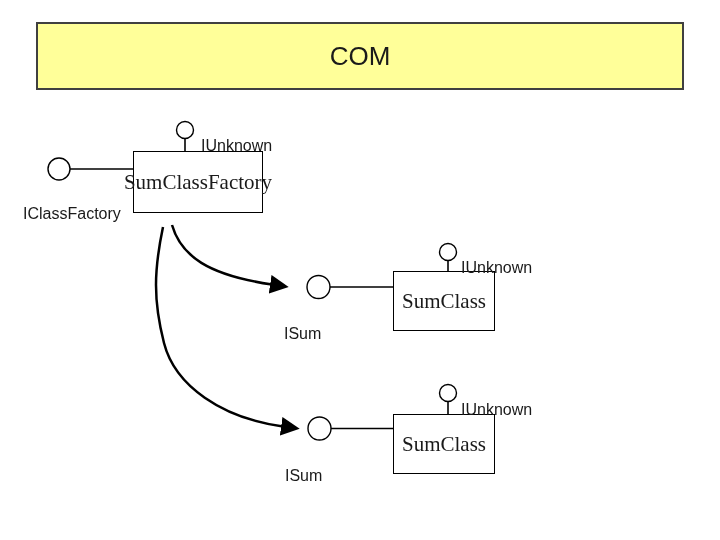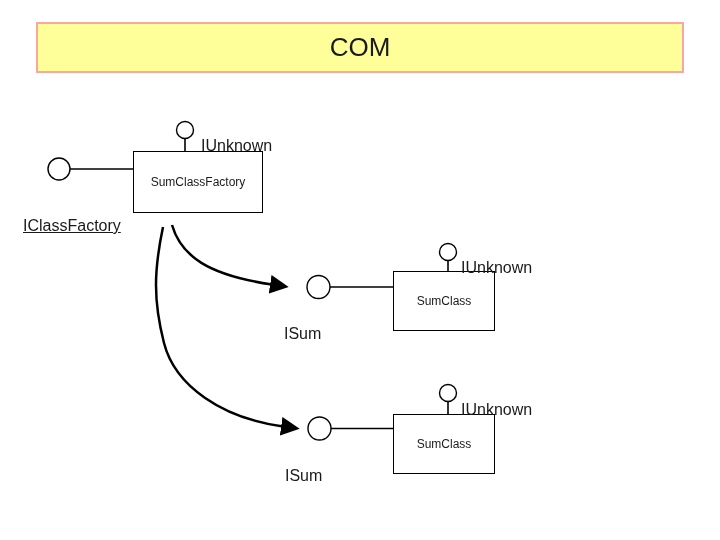--- a/index.html
+++ b/index.html
@@ -21,55 +21,56 @@
     left: 0;
     top: 0;
     width: 720px;
     height: 540px;
   }
   .title-bar {
     position: absolute;
     left: 36px;
     top: 22px;
     width: 648px;
-    height: 51px;
+    height: 68px;
     box-sizing: border-box;
     background: #FFFF99;
-    border: 2px solid #fca5a5;
+    border: 2px solid #404040;
     display: flex;
     align-items: center;
     justify-content: center;
     font-size: 26px;
     color: #1a1a1a;
   }
   .node-box {
     position: absolute;
     box-sizing: border-box;
     background: #ffffff;
     border: 1.5px solid #000000;
     display: flex;
     align-items: center;
     justify-content: center;
-    font-size: 12px;
+    font-size: 21px;
     color: #1a1a1a;
     white-space: nowrap;
+    font-family: Liberation Serif, serif;
   }
   #factory-box   { left: 133px; top: 151px; width: 130px; height: 62px; }
   #sumclass1-box { left: 393px; top: 271px; width: 102px; height: 60px; }
   #sumclass2-box { left: 393px; top: 414px; width: 102px; height: 60px; }
   .iface-label {
     position: absolute;
     font-size: 16px;
     color: #1a1a1a;
     white-space: nowrap;
     line-height: 1;
     margin-top: 16px;
   }
   #label-iunknown-factory { left: 201px; top: 122px; }
-  #label-iclassfactory    { left: 23px;  top: 202px; text-decoration: underline; }
+  #label-iclassfactory    { left: 23px;  top: 190px; }
   #label-iunknown-inst1   { left: 461px; top: 244px; }
   #label-isum-inst1       { left: 284px; top: 310px; }
   #label-iunknown-inst2   { left: 461px; top: 386px; }
   #label-isum-inst2       { left: 285px; top: 452px; }
   svg .lollipop { fill: #ffffff; stroke: #000000; stroke-width: 1.4; }
   svg .stem     { stroke: #000000; stroke-width: 1.6; fill: none; }
   svg .flow     { stroke: #000000; stroke-width: 2.5; fill: none; }
 </style>
 </head>
 <body>

